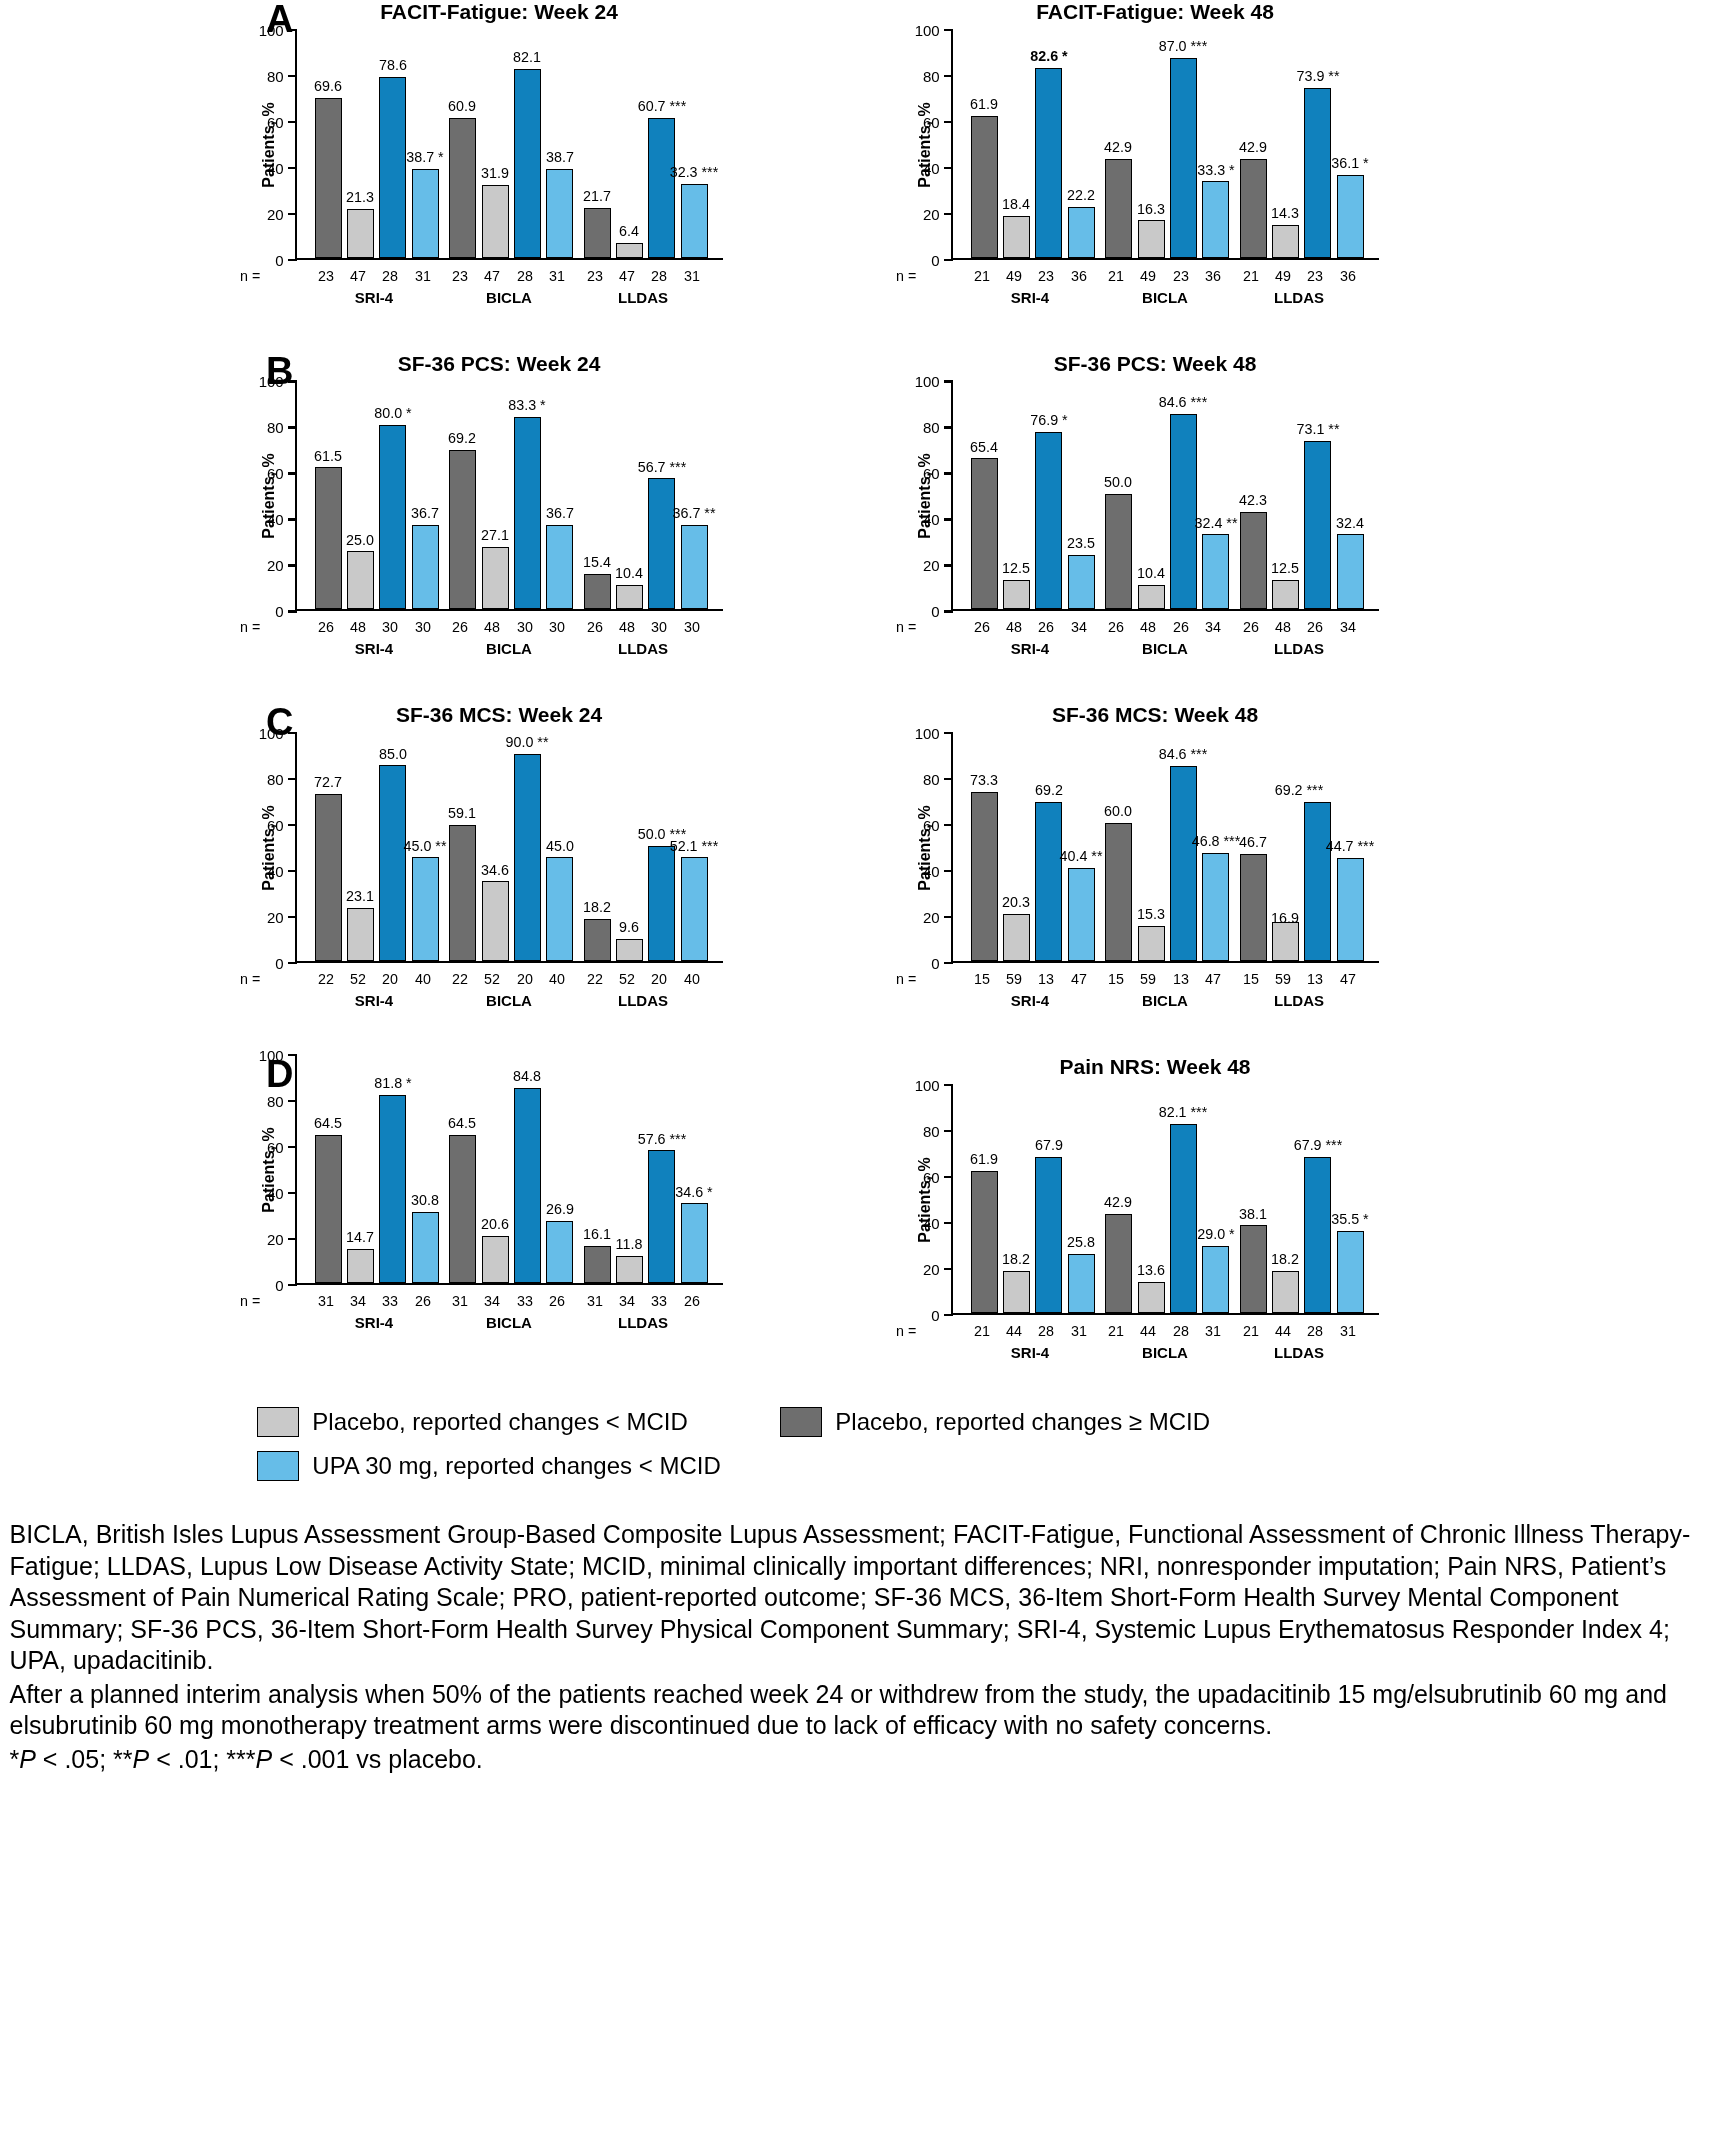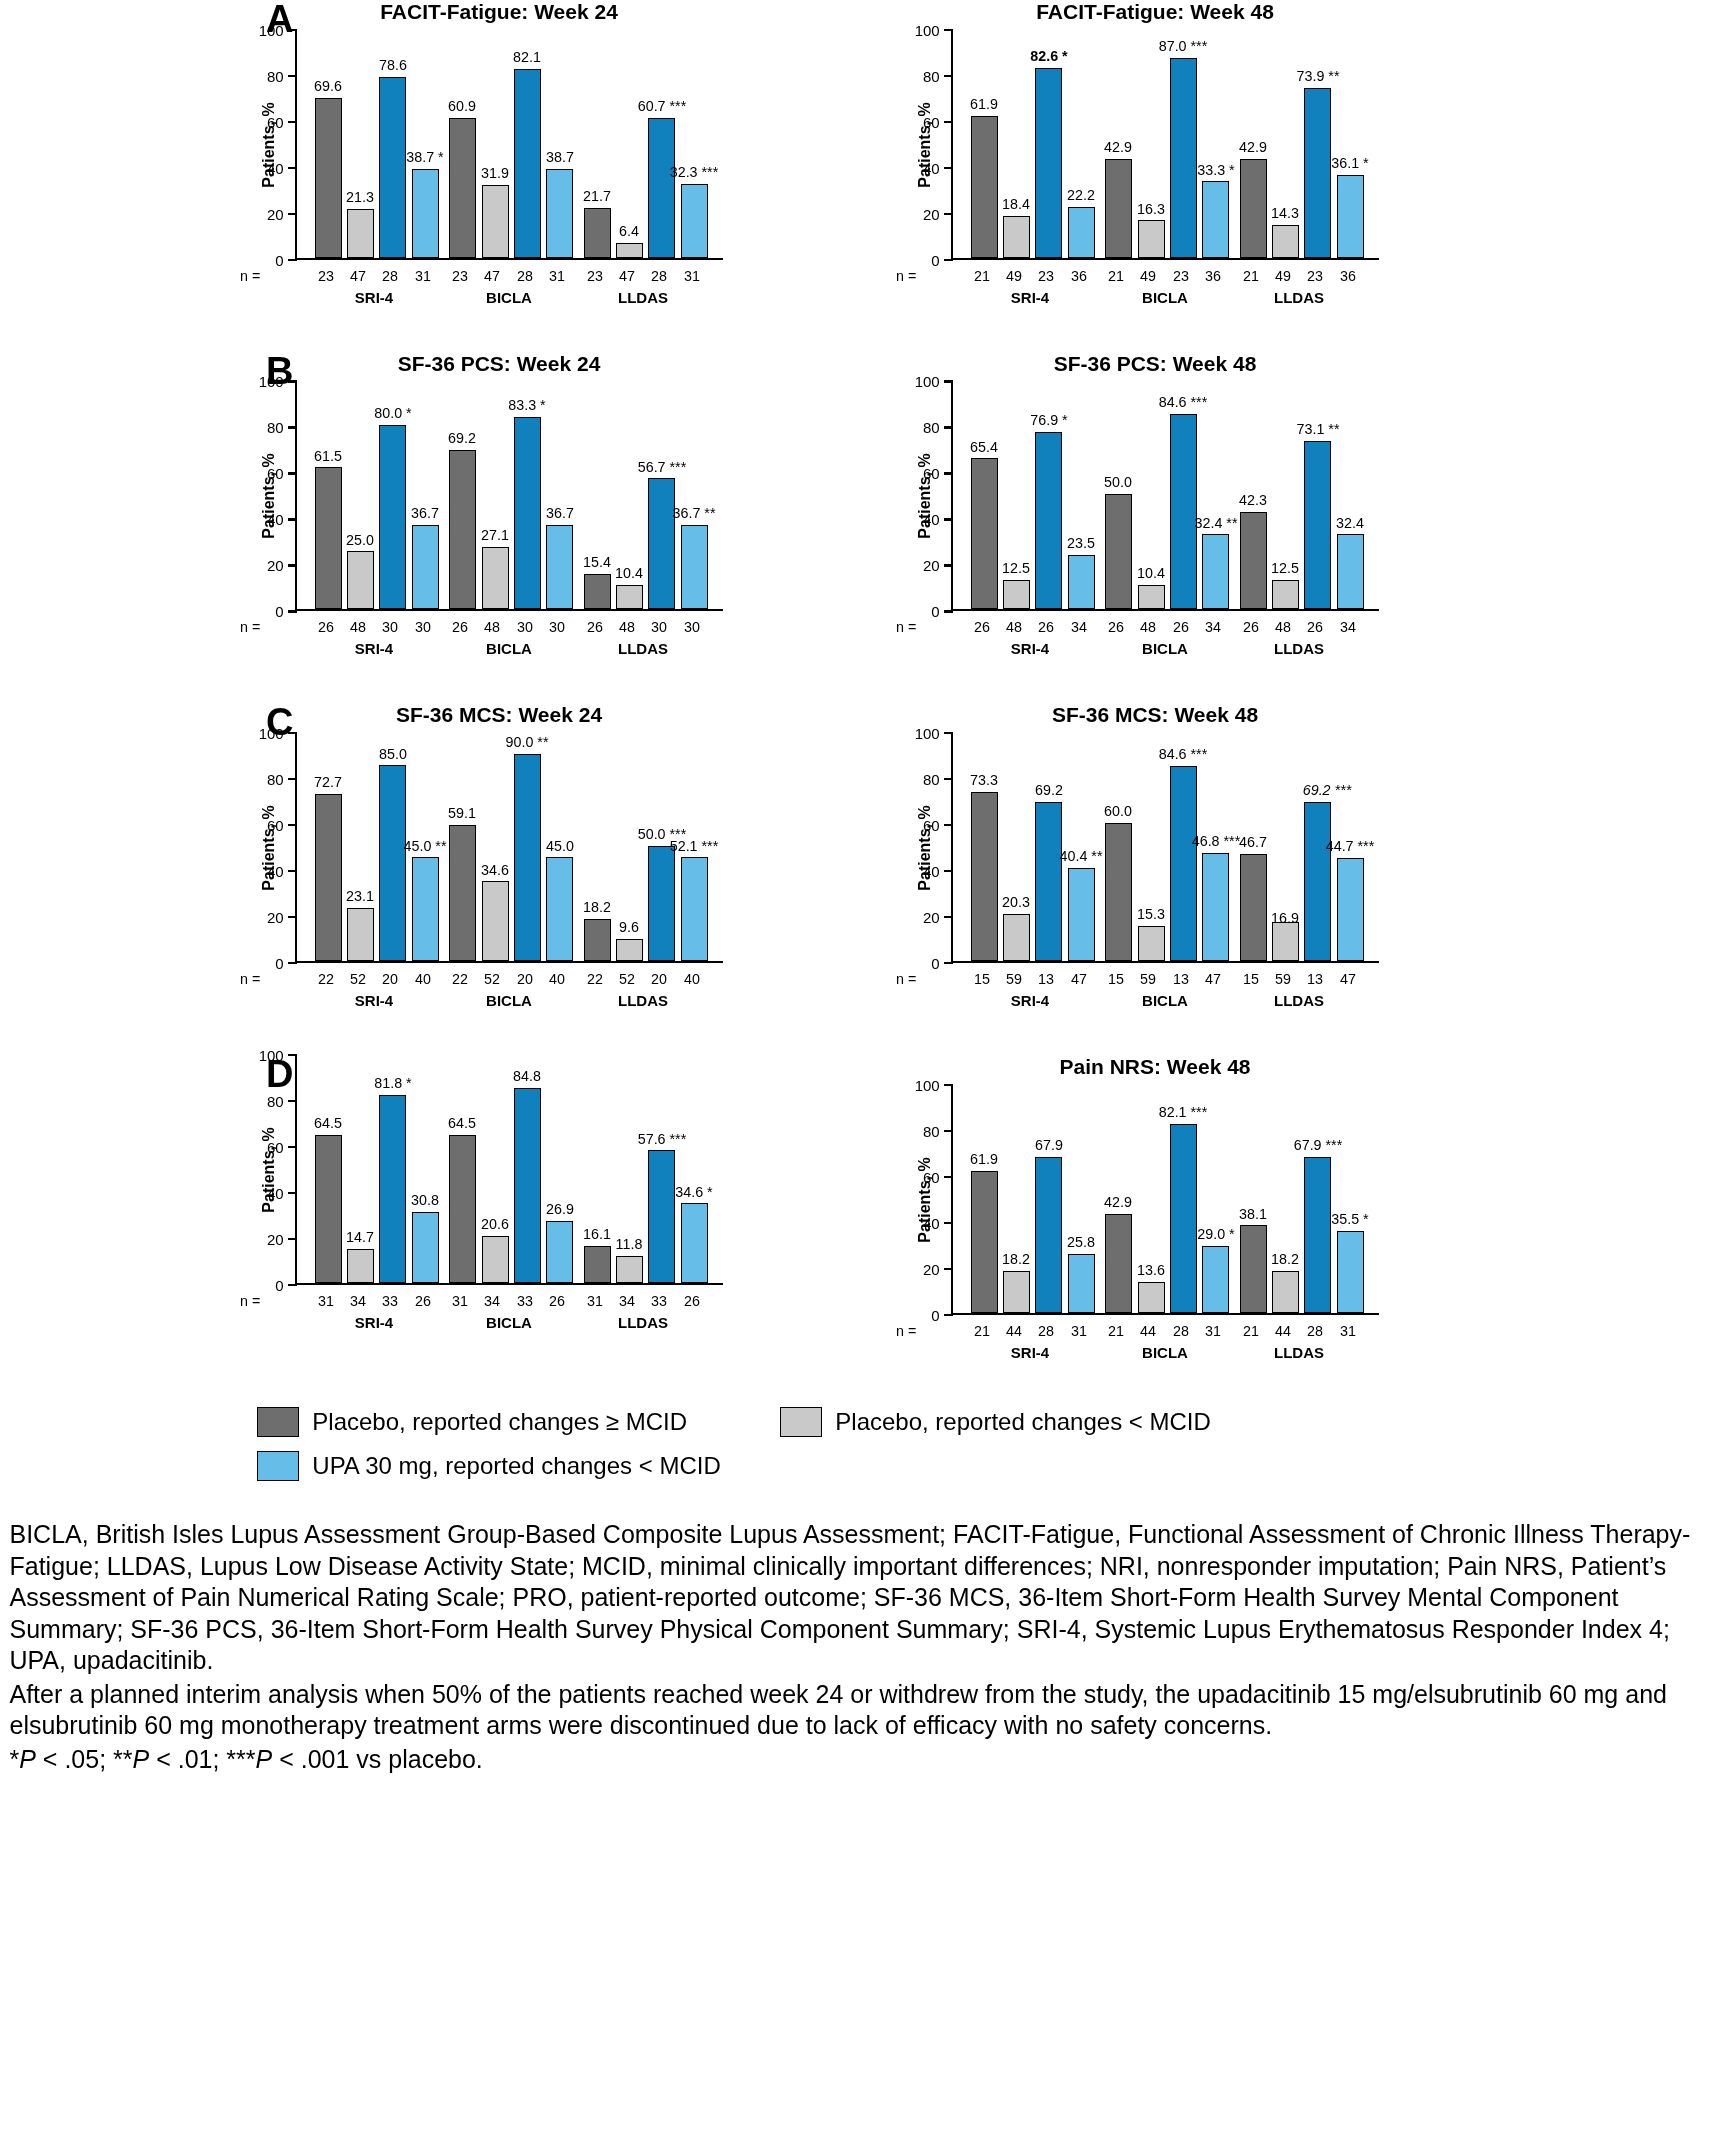--- a/index.html
+++ b/index.html
@@ -467,21 +467,21 @@
               <div class="bar-val" style="left: 198px; bottom: 39px;">15.3</div>
               <div class="bar" style="left: 217px; width: 27px; height: 195px; background: rgb(16, 129, 189);"></div>
               <div class="bar-val" style="left: 230px; bottom: 199px;">84.6 ***</div>
               <div class="bar" style="left: 249px; width: 27px; height: 108px; background: rgb(102, 189, 232);"></div>
               <div class="bar-val" style="left: 263px; bottom: 112px;">46.8 ***</div>
               <div class="bar" style="left: 287px; width: 27px; height: 107px; background: rgb(110, 110, 110);"></div>
               <div class="bar-val" style="left: 300px; bottom: 111px;">46.7</div>
               <div class="bar" style="left: 319px; width: 27px; height: 39px; background: rgb(201, 201, 201);"></div>
               <div class="bar-val" style="left: 332px; bottom: 35px;">16.9</div>
               <div class="bar" style="left: 351px; width: 27px; height: 159px; background: rgb(16, 129, 189);"></div>
-              <div class="bar-val" style="left: 374px; bottom: 163px; font-style: italic;">69.2 ***</div>
+              <div class="bar-val" style="left: 346px; bottom: 163px;">69.2 ***</div>
               <div class="bar" style="left: 384px; width: 27px; height: 103px; background: rgb(102, 189, 232);"></div>
               <div class="bar-val" style="left: 397px; bottom: 107px;">44.7 ***</div>
             </div>
           </div>
         </div>
       </div>
       <div class="panel-row" style="margin-bottom: 25px; padding-left: 152px;">
         <div class="panel-letter" style="left: 266px; top: 0px;">D</div>
         <div class="panel" style="width: 656px; position: relative;">
           <div class="plot-wrap" style="height: 297px; position: relative;">
@@ -600,26 +600,26 @@
               <div class="bar" style="left: 384px; width: 27px; height: 82px; background: rgb(102, 189, 232);"></div>
               <div class="bar-val" style="left: 397px; bottom: 86px;">35.5 *</div>
             </div>
           </div>
         </div>
       </div>
     </div>
 
   <div class="legend">
     <div class="legend-item">
+      <span class="swatch" style="background:#c9c9c9"></span>
+      <span>Placebo, reported changes &lt; MCID</span>
+    </div>
+    <div class="legend-item">
       <span class="swatch" style="background:#6e6e6e"></span>
       <span>Placebo, reported changes ≥ MCID</span>
-    </div>
-    <div class="legend-item">
-      <span class="swatch" style="background:#c9c9c9"></span>
-      <span>Placebo, reported changes &lt; MCID</span>
     </div>
     <div class="legend-item">
       <span class="swatch" style="background:#66bde8"></span>
       <span>UPA 30 mg, reported changes &lt; MCID</span>
     </div>
   </div>
 
   <div class="foot">
     <p>BICLA, British Isles Lupus Assessment Group-Based Composite Lupus Assessment; FACIT-Fatigue, Functional Assessment of Chronic Illness Therapy-Fatigue; LLDAS, Lupus Low Disease Activity State; MCID, minimal clinically important differences; NRI, nonresponder imputation; Pain NRS, Patient’s Assessment of Pain Numerical Rating Scale; PRO, patient-reported outcome; SF-36 MCS, 36-Item Short-Form Health Survey Mental Component Summary; SF-36 PCS, 36-Item Short-Form Health Survey Physical Component Summary; SRI-4, Systemic Lupus Erythematosus Responder Index 4; UPA, upadacitinib.</p>
     <p>After a planned interim analysis when 50% of the patients reached week 24 or withdrew from the study, the upadacitinib 15 mg/elsubrutinib 60 mg and elsubrutinib 60 mg monotherapy treatment arms were discontinued due to lack of efficacy with no safety concerns.</p>

